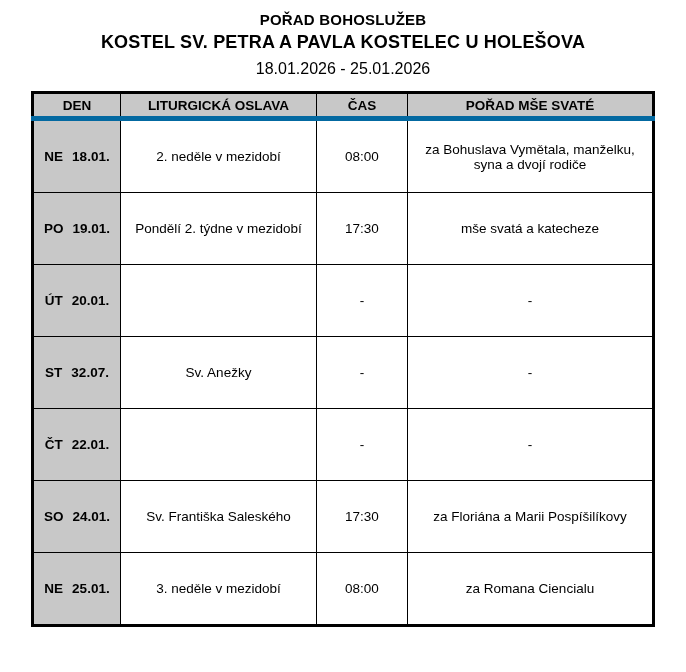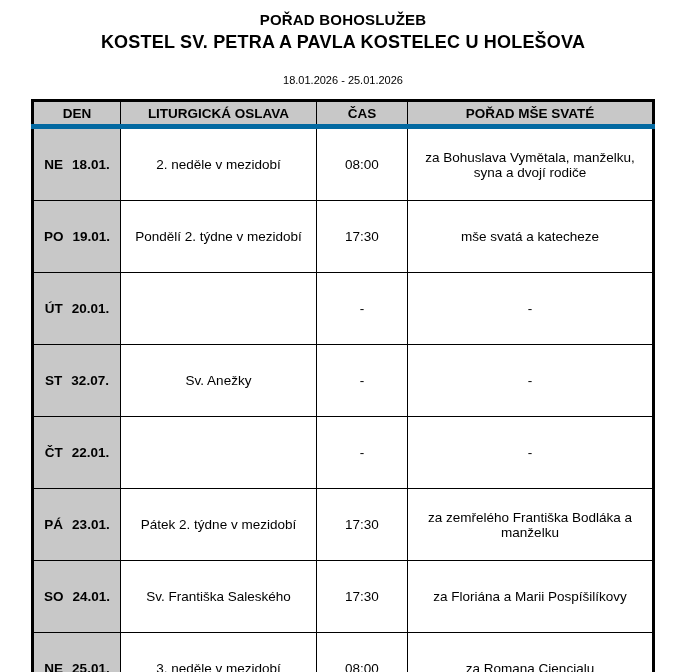--- a/index.html
+++ b/index.html
@@ -24,22 +24,22 @@
     font-size: 15px;
     font-weight: bold;
     letter-spacing: 0.2px;
   }
   .title-sub {
     font-size: 18px;
     font-weight: bold;
     letter-spacing: 0.2px;
   }
   .title-dates {
-    font-size: 11px;
-    margin-top: 18px;
+    font-size: 16px;
+    margin-top: 3px;
   }
   table.schedule {
     margin: 12px auto 0 auto;
     width: 621px;
     border-collapse: collapse;
     table-layout: fixed;
     border: 3px solid #000000;
   }
   table.schedule th,
   table.schedule td {
@@ -131,26 +131,20 @@
         <td class="cas">-</td>
         <td class="umysl">-</td>
       </tr>
       <tr>
         <td class="den"><span class="abbr">ČT</span><span>22.01.</span></td>
         <td class="oslava"></td>
         <td class="cas">-</td>
         <td class="umysl">-</td>
       </tr>
       <tr>
-        <td class="den"><span class="abbr">PÁ</span><span>23.01.</span></td>
-        <td class="oslava">Pátek 2. týdne v mezidobí</td>
-        <td class="cas">17:30</td>
-        <td class="umysl">za zemřelého Františka Bodláka a manželku</td>
-      </tr>
-      <tr>
         <td class="den"><span class="abbr">SO</span><span>24.01.</span></td>
         <td class="oslava">Sv. Františka Saleského</td>
         <td class="cas">17:30</td>
         <td class="umysl">za Floriána a Marii Pospíšilíkovy</td>
       </tr>
       <tr>
         <td class="den"><span class="abbr">NE</span><span>25.01.</span></td>
         <td class="oslava">3. neděle v mezidobí</td>
         <td class="cas">08:00</td>
         <td class="umysl">za Romana Ciencialu</td>

